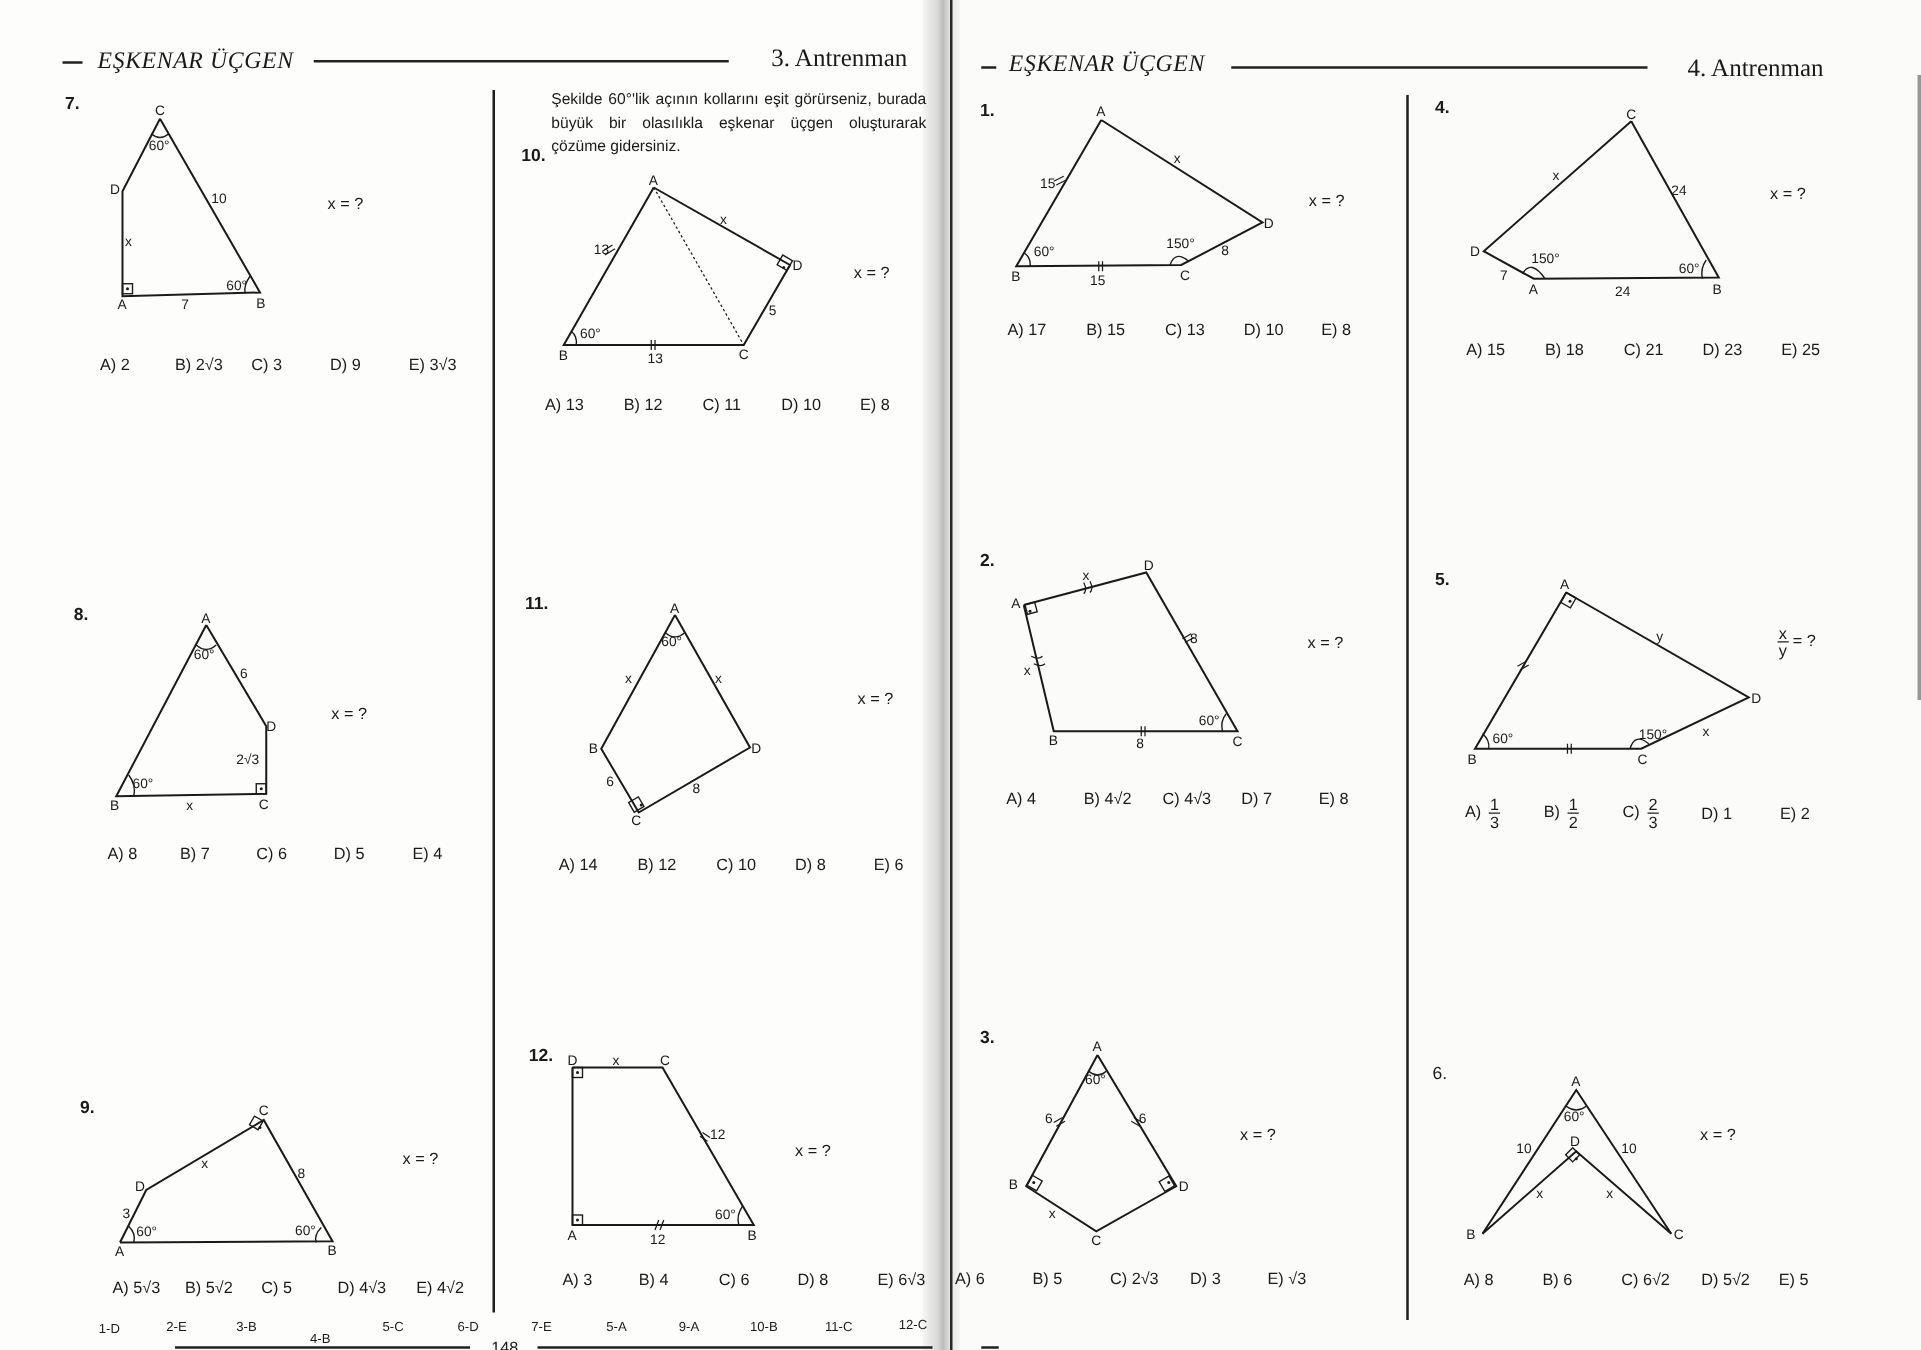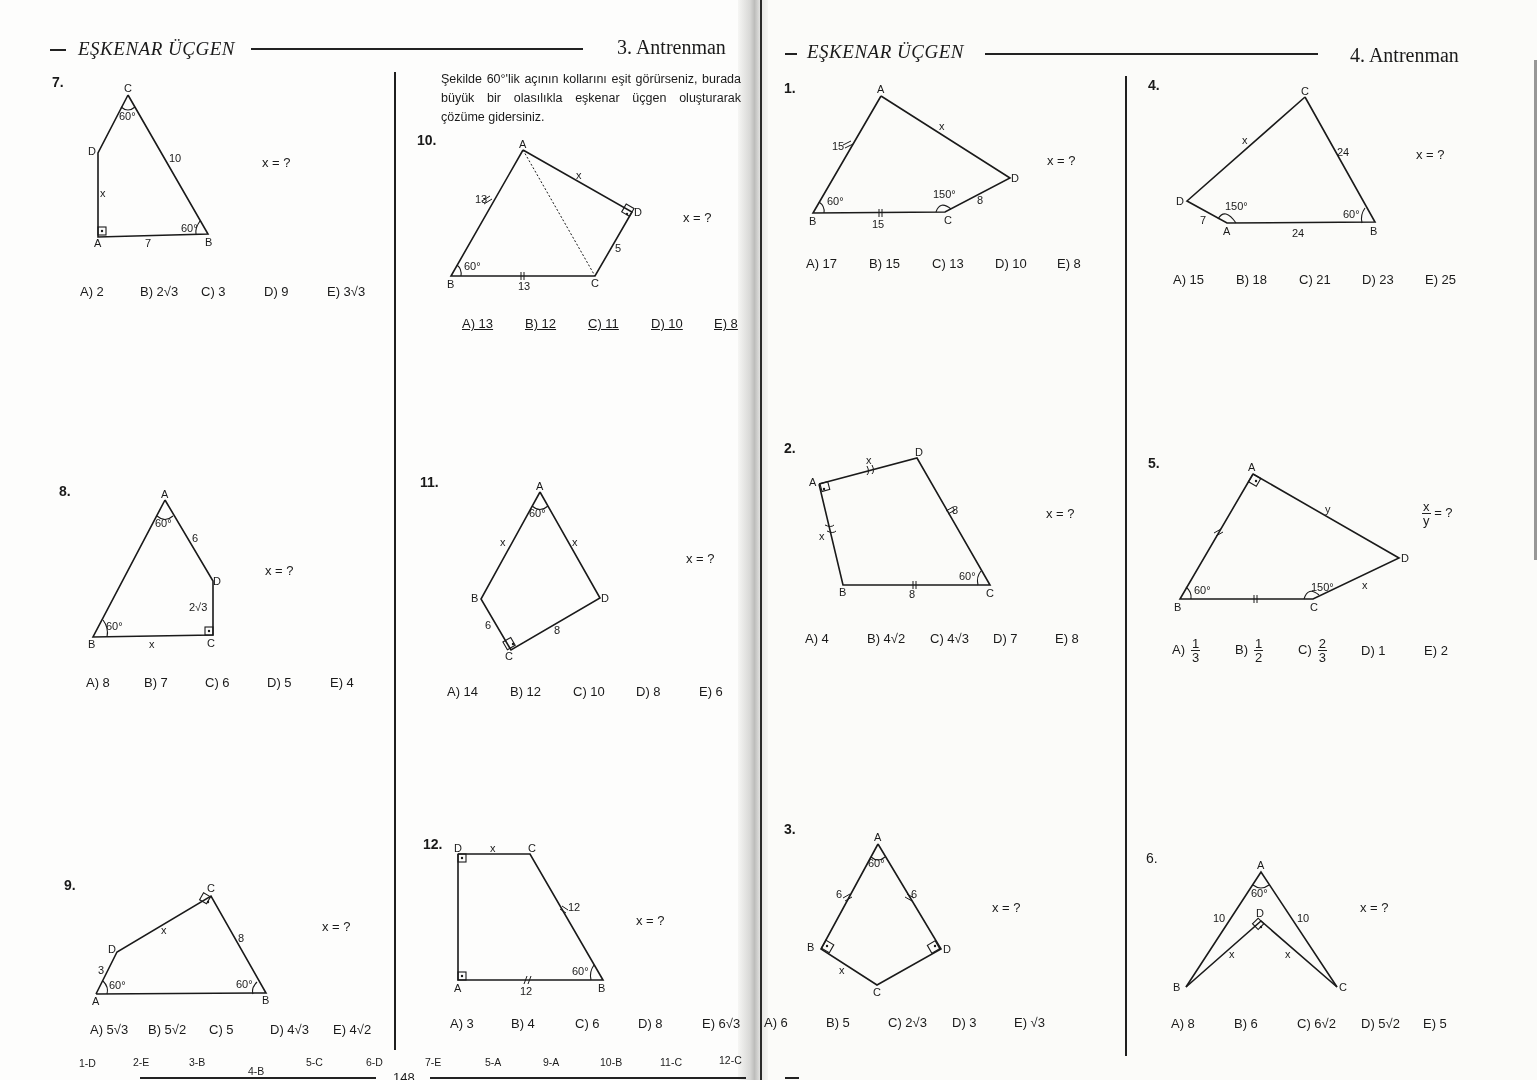--- a/index.html
+++ b/index.html
@@ -133,21 +133,21 @@
 <div class="prompt" style="left:322px;top:919px;">x = ?</div>
 <div class="choices" style="left:90px;top:1022px;">
   <span class="choice" style="width:58px">A) 5√3</span>
   <span class="choice" style="width:61px">B) 5√2</span>
   <span class="choice" style="width:61px">C) 5</span>
   <span class="choice" style="width:63px">D) 4√3</span>
   <span class="choice">E) 4√2</span>
 </div>
 
 <div class="note" style="left:441px;top:70px;">Şekilde 60°'lik açının kollarını eşit görürseniz, burada büyük bir olasılıkla eşkenar üçgen oluşturarak çözüme gidersiniz.</div>
-<div class="qnum" style="left:417px;top:132px;">10.</div>
+<div class="qnum" style="left:417px;top:116px;">10.</div>
 <svg class="fig" style="left:445px;top:138px;" width="200" height="160">
   <polyline points="78,12 187,74 150,138 6,138 78,12"></polyline>
   <line class="dashed" x1="78" y1="12" x2="150" y2="138"></line>
   <rect class="sq" x="178" y="70" width="9" height="9" transform="rotate(30 187 74)"></rect>
     <circle class="dot" cx="182" cy="76" r="1.2"></circle>
   <line class="tick" x1="37" y1="63" x2="45" y2="58"></line>
     <line class="tick" x1="39" y1="66" x2="47" y2="61"></line>
   <line class="tick" x1="76" y1="134" x2="76" y2="142"></line>
     <line class="tick" x1="79" y1="134" x2="79" y2="142"></line>
   <path class="arc" d="M12,127 Q17,131 16,138"></path>
@@ -155,21 +155,21 @@
   <text x="189" y="78">D</text>
   <text x="146" y="149">C</text>
   <text x="2" y="150">B</text>
   <text x="30" y="65">13</text>
   <text x="73" y="152">13</text>
   <text x="131" y="41">x</text>
   <text x="170" y="114">5</text>
   <text x="19" y="132">60°</text>
 </svg>
 <div class="prompt" style="left:683px;top:210px;">x = ?</div>
-<div class="choices" style="left:462px;top:316px;text-decoration:underline;">
+<div class="choices" style="left:436px;top:316px;">
   <span class="choice" style="width:63px">A) 13</span>
   <span class="choice" style="width:63px">B) 12</span>
   <span class="choice" style="width:63px">C) 11</span>
   <span class="choice" style="width:63px">D) 10</span>
   <span class="choice">E) 8</span>
 </div>
 
 <div class="qnum" style="left:420px;top:474px;">11.</div>
 <svg class="fig" style="left:465px;top:482px;" width="160" height="180">
   <polyline points="75,10 135,116 46,168 16,117 75,10"></polyline>

